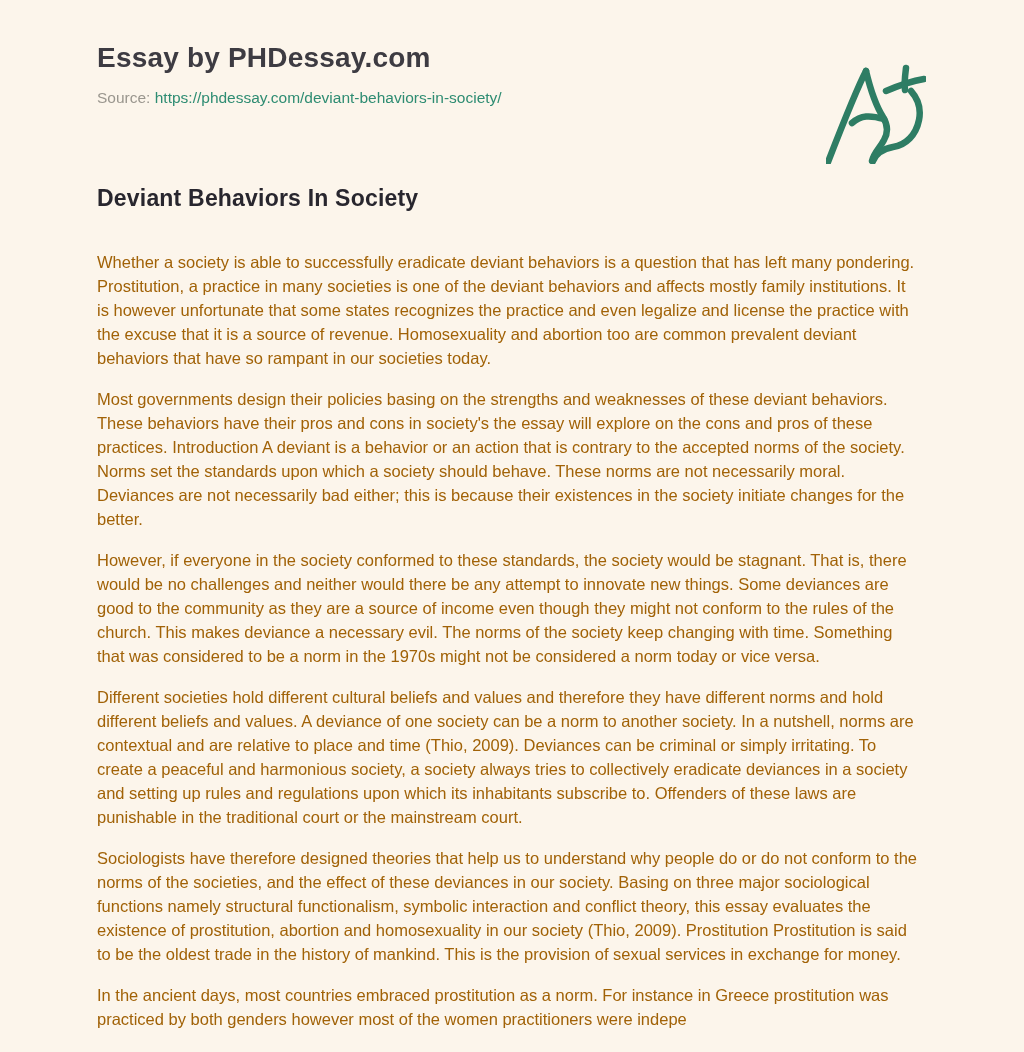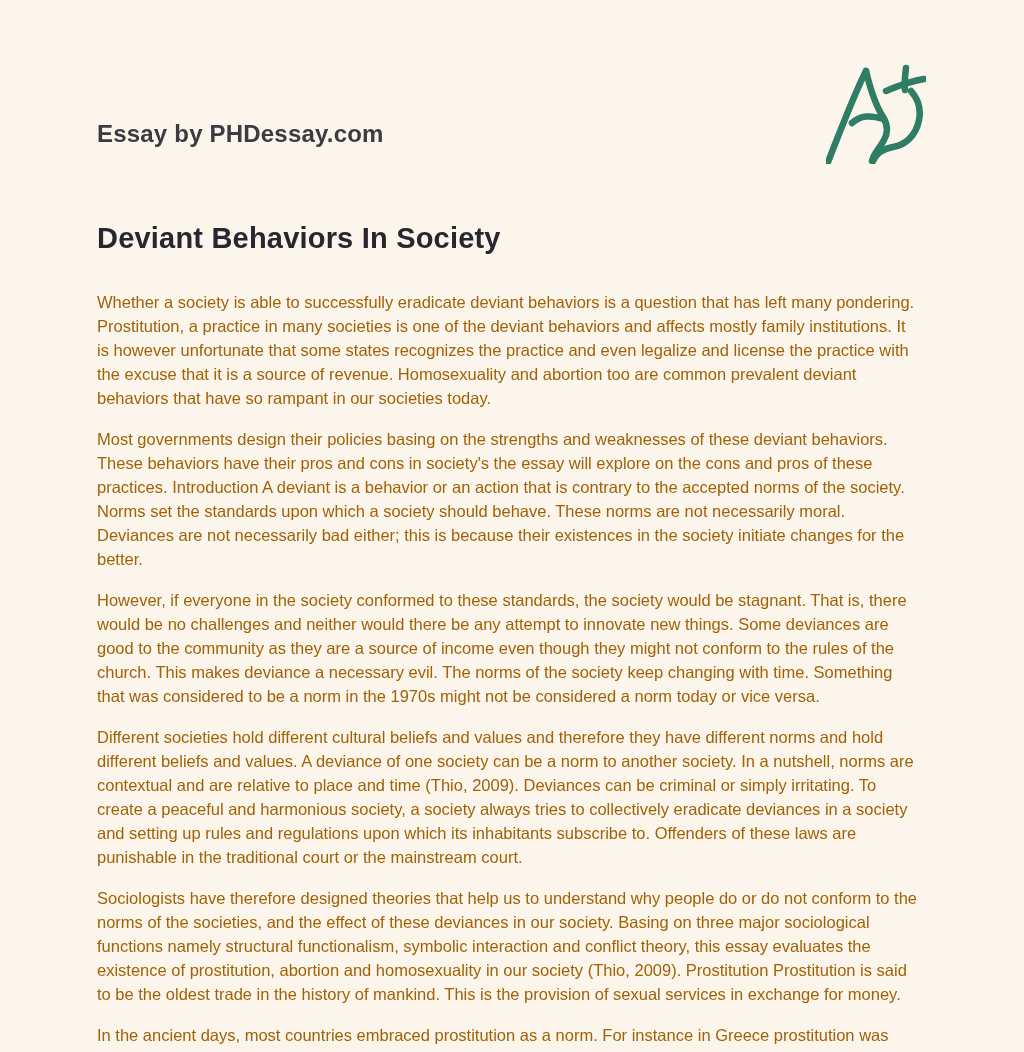--- a/index.html
+++ b/index.html
@@ -17,22 +17,22 @@
     position: relative;
     width: 1024px;
     height: 1052px;
     background: #fcf5eb;
   }
   .content {
     margin-left: 97px;
     width: 824px;
   }
   .header-title {
-    padding-top: 120px;
-    font-size: 24px;
+    padding-top: 44px;
+    font-size: 28px;
     line-height: 28px;
     font-weight: 700;
     color: #3d3b42;
     letter-spacing: 0.2px;
   }
   .source-line {
     margin-top: 16px;
     font-size: 15.5px;
     line-height: 20px;
     color: #9a968e;
@@ -44,21 +44,21 @@
   }
   .logo {
     position: absolute;
     top: 62px;
     left: 826px;
     width: 100px;
     height: 102px;
   }
   .article-title {
     margin: 70px 0 32px 0;
-    font-size: 29px;
+    font-size: 23px;
     line-height: 40px;
     font-weight: 700;
     color: #28262e;
     letter-spacing: 0.2px;
   }
   .para {
     margin: 0 0 17px 0;
     font-size: 16.5px;
     line-height: 24px;
     color: #a16207;
@@ -66,20 +66,24 @@
 </style>
 </head>
 <body>
 
 <div class="page">
 
   <div class="content">
 
     <div class="header-title">Essay by PHDessay.com</div>
 
+    <div class="source-line">
+      <span>Source:</span>
+      <a class="source-link" href="#">https://phdessay.com/deviant-behaviors-in-society/</a>
+    </div>
 
     <h1 class="article-title">Deviant Behaviors In Society</h1>
 
     <div>
         <p class="para">Whether a society is able to successfully eradicate deviant behaviors is a question that has left many pondering. Prostitution, a practice in many societies is one of the deviant behaviors and affects mostly family institutions. It is however unfortunate that some states recognizes the practice and even legalize and license the practice with the excuse that it is a source of revenue. Homosexuality and abortion too are common prevalent deviant behaviors that have so rampant in our societies today.</p>
         <p class="para">Most governments design their policies basing on the strengths and weaknesses of these deviant behaviors. These behaviors have their pros and cons in society's the essay will explore on the cons and pros of these practices. Introduction A deviant is a behavior or an action that is contrary to the accepted norms of the society. Norms set the standards upon which a society should behave. These norms are not necessarily moral. Deviances are not necessarily bad either; this is because their existences in the society initiate changes for the better.</p>
         <p class="para">However, if everyone in the society conformed to these standards, the society would be stagnant. That is, there would be no challenges and neither would there be any attempt to innovate new things. Some deviances are good to the community as they are a source of income even though they might not conform to the rules of the church. This makes deviance a necessary evil. The norms of the society keep changing with time. Something that was considered to be a norm in the 1970s might not be considered a norm today or vice versa.</p>
         <p class="para">Different societies hold different cultural beliefs and values and therefore they have different norms and hold different beliefs and values. A deviance of one society can be a norm to another society. In a nutshell, norms are contextual and are relative to place and time (Thio, 2009). Deviances can be criminal or simply irritating. To create a peaceful and harmonious society, a society always tries to collectively eradicate deviances in a society and setting up rules and regulations upon which its inhabitants subscribe to. Offenders of these laws are punishable in the traditional court or the mainstream court.</p>
         <p class="para">Sociologists have therefore designed theories that help us to understand why people do or do not conform to the norms of the societies, and the effect of these deviances in our society. Basing on three major sociological functions namely structural functionalism, symbolic interaction and conflict theory, this essay evaluates the existence of prostitution, abortion and homosexuality in our society (Thio, 2009). Prostitution Prostitution is said to be the oldest trade in the history of mankind. This is the provision of sexual services in exchange for money.</p>
         <p class="para">In the ancient days, most countries embraced prostitution as a norm. For instance in Greece prostitution was practiced by both genders however most of the women practitioners were indepe</p>

